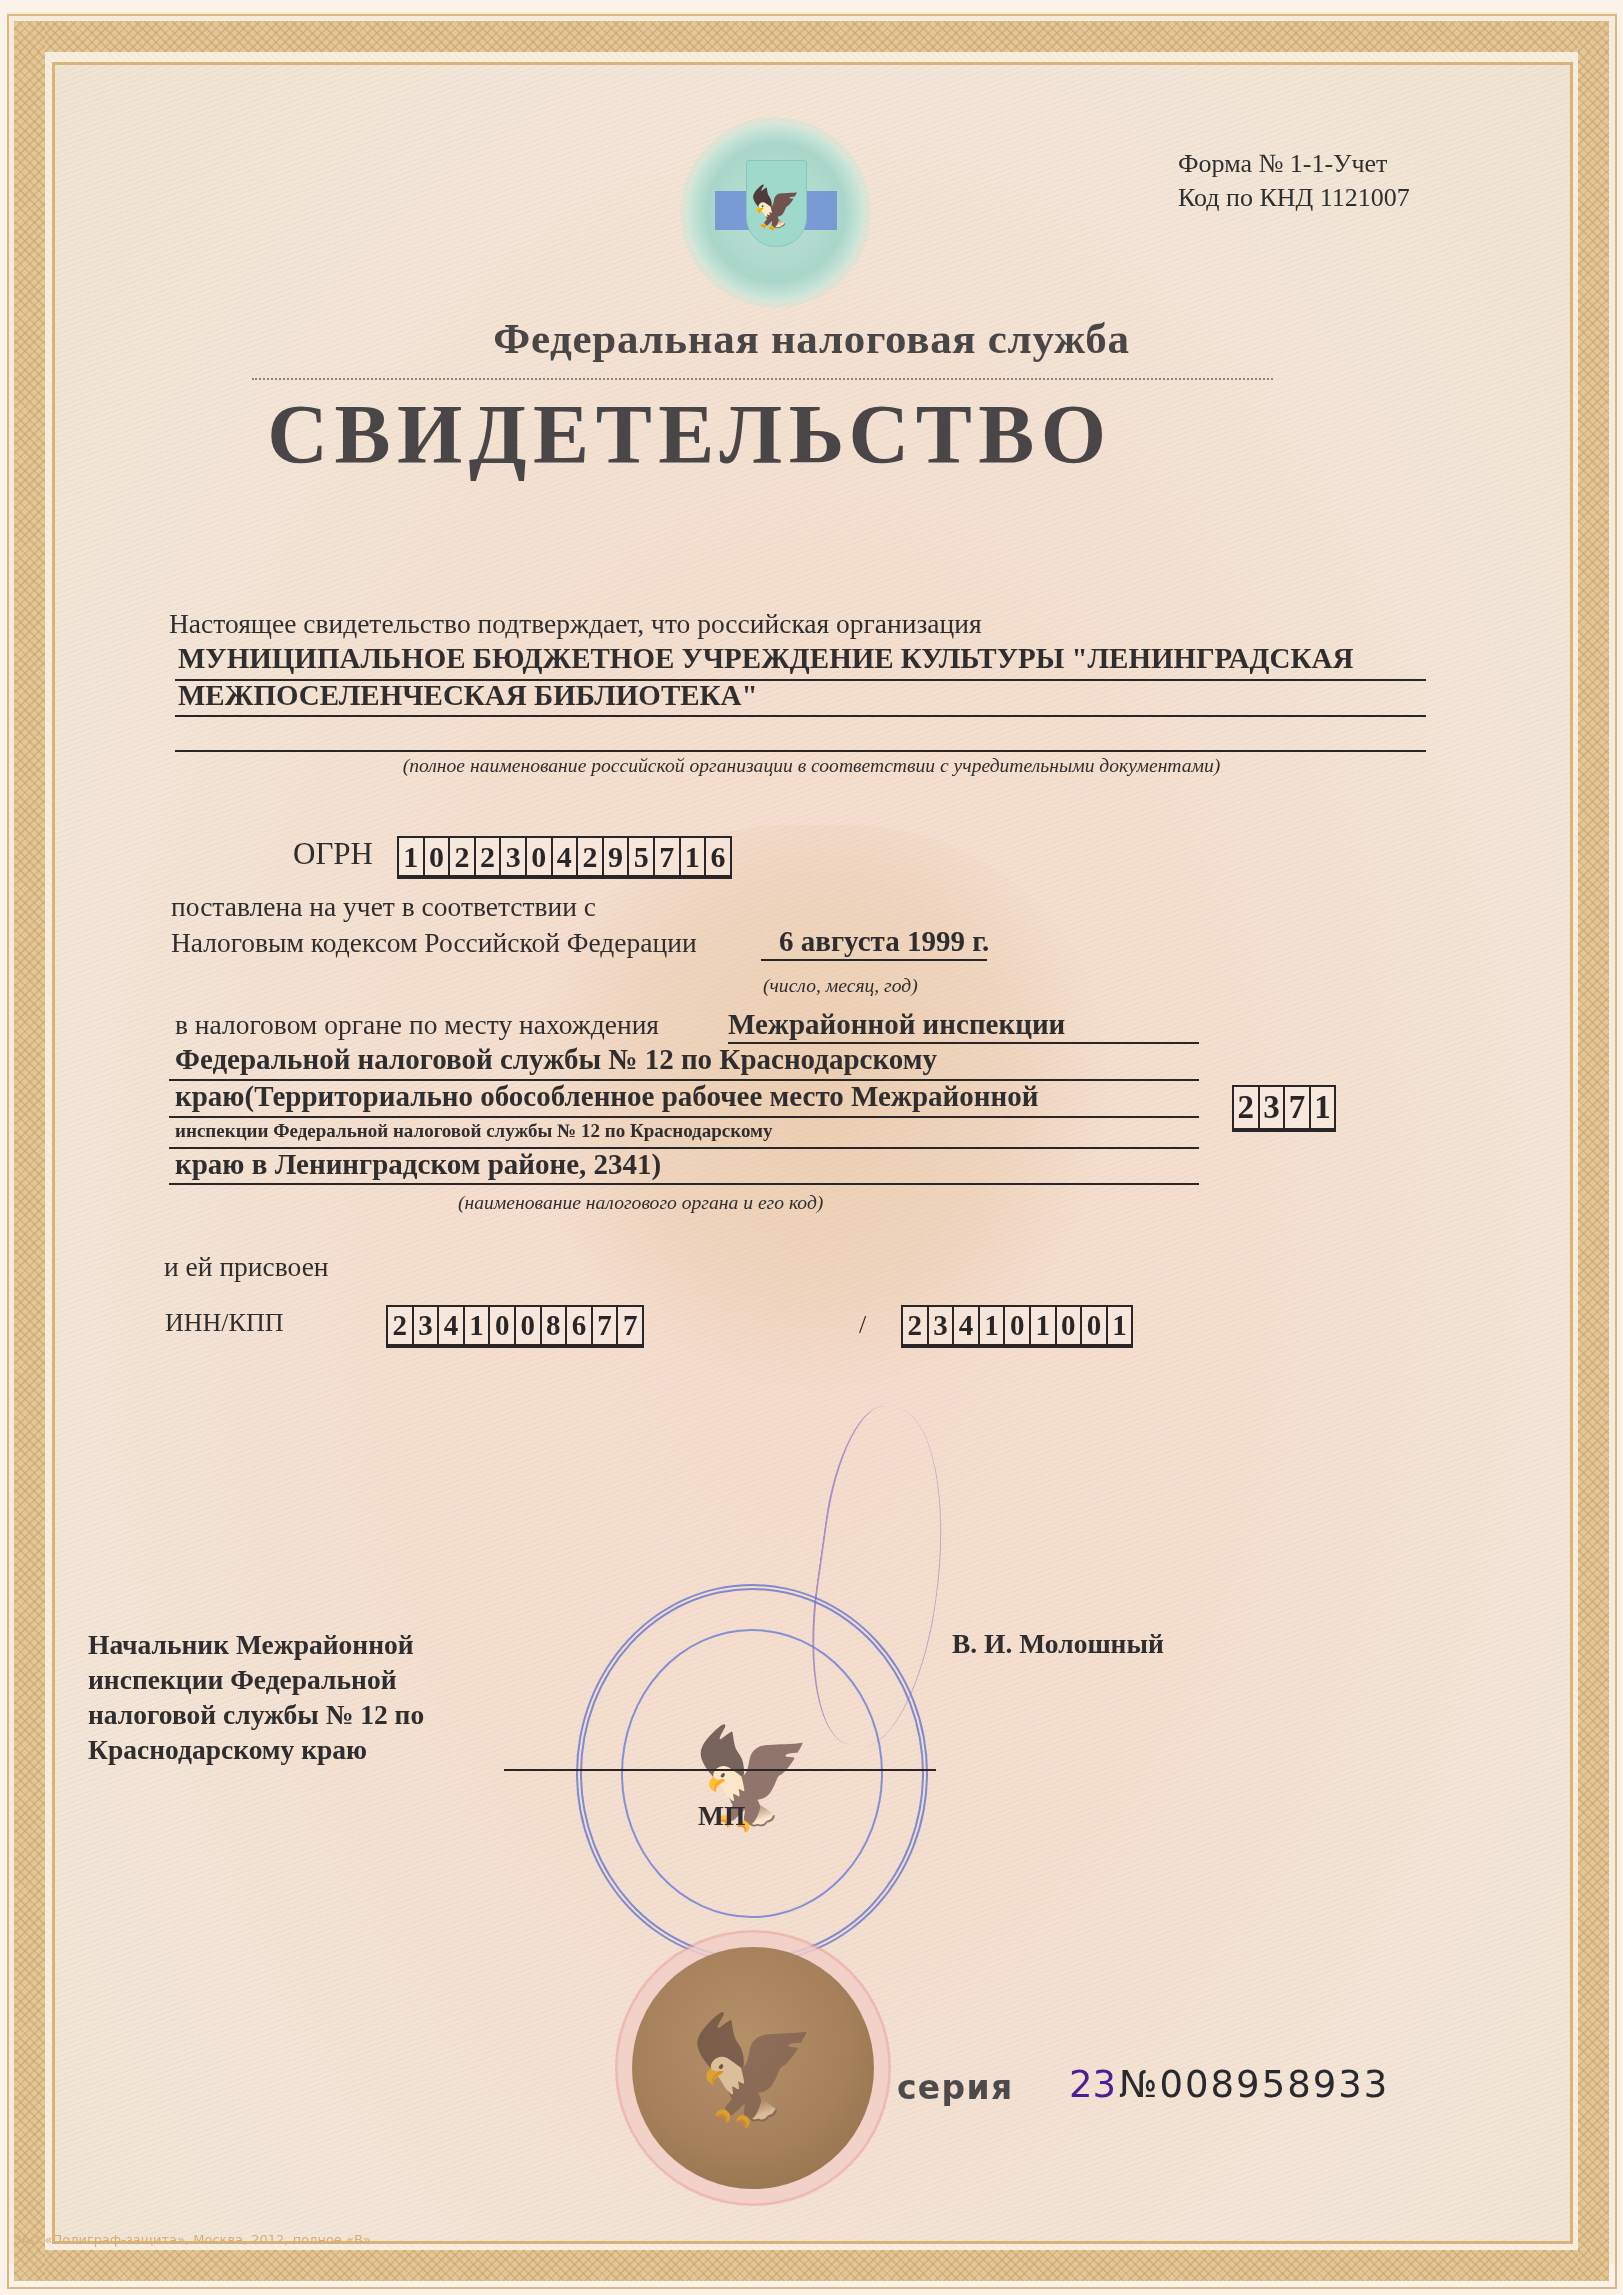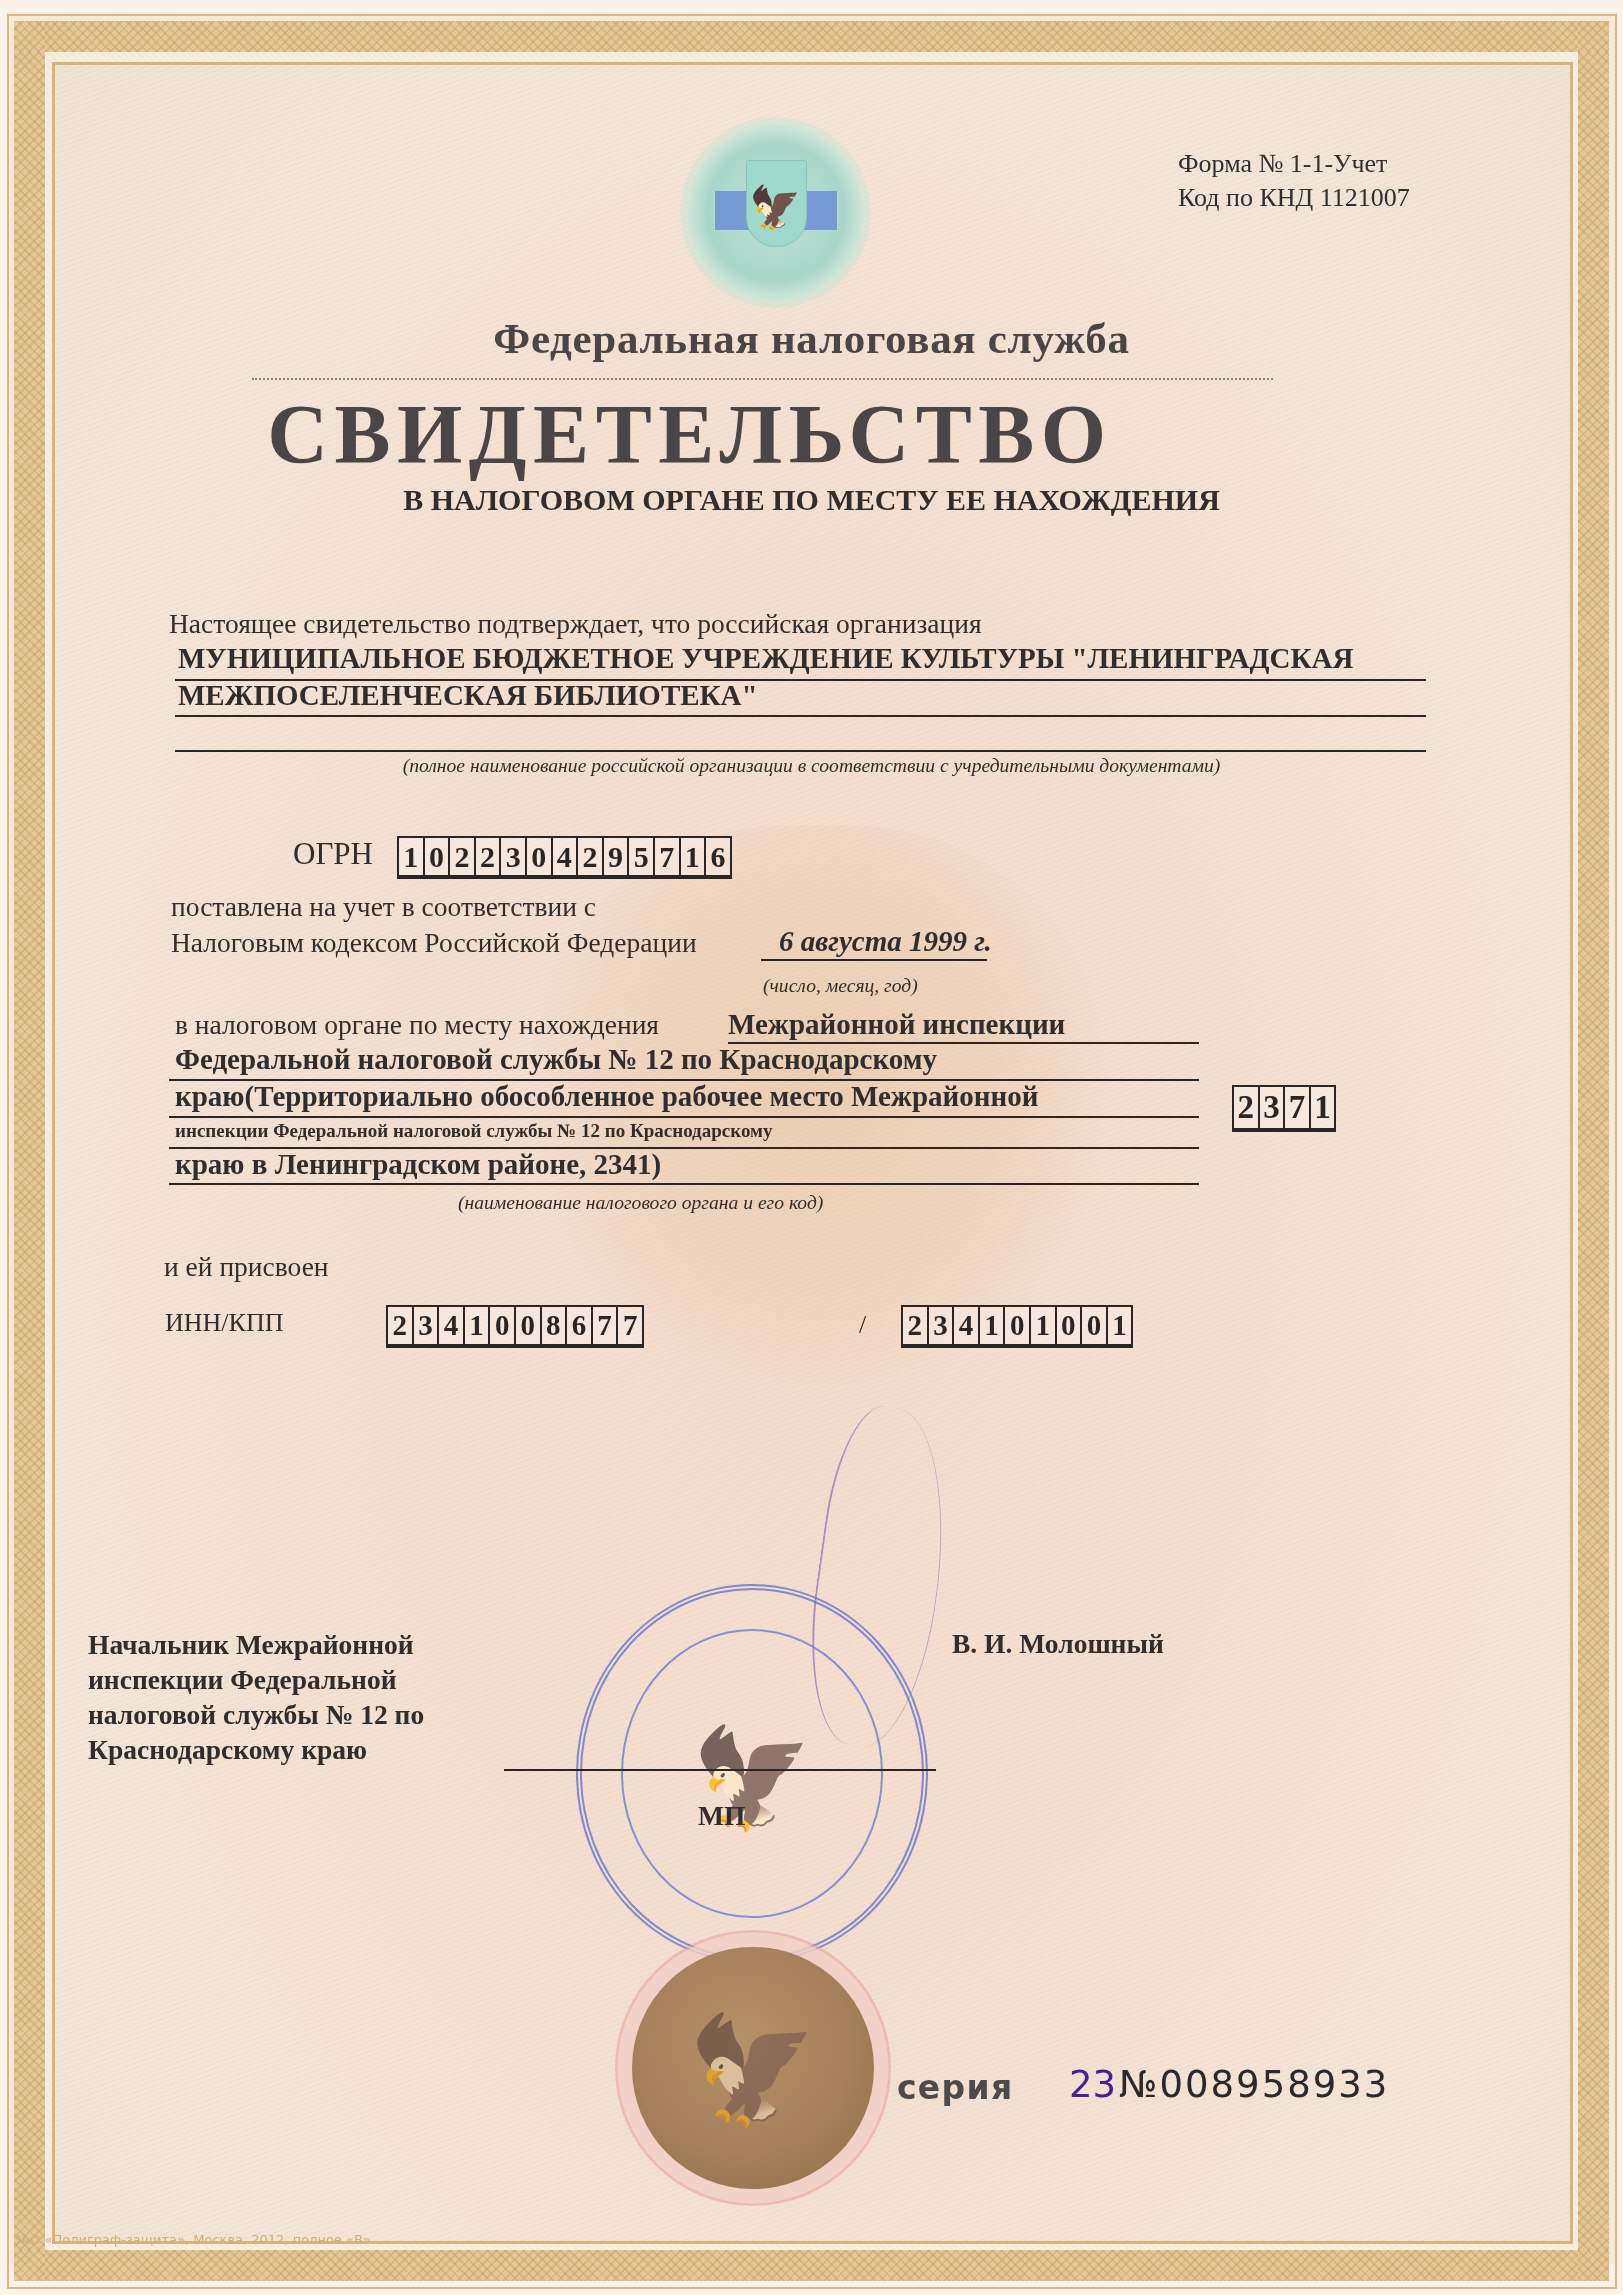--- a/index.html
+++ b/index.html
@@ -146,21 +146,20 @@
 
 <div class="abs form-info">
   <div>Форма № 1-1-Учет</div>
   <div>Код по КНД 1121007</div>
 </div>
 
 <div class="abs fns-title">Федеральная налоговая служба</div>
 <div class="abs fns-rule"></div>
 <div class="abs cert-title">СВИДЕТЕЛЬСТВО</div>
 <div class="abs subtitle">
-  <div>В НАЛОГОВОМ ОРГАНЕ  ПО МЕСТУ ЕЕ НАХОЖДЕНИЯ</div>
 </div>
 
 <div class="abs body-text" style="left:169px; top:607px;">Настоящее свидетельство подтверждает, что российская организация</div>
 <div class="abs body-text bold" style="left:178px; top:641px; font-size:29px;">МУНИЦИПАЛЬНОЕ БЮДЖЕТНОЕ УЧРЕЖДЕНИЕ КУЛЬТУРЫ "ЛЕНИНГРАДСКАЯ</div>
 <div class="uline" style="left:175px; top:679px; width:1251px;"></div>
 <div class="abs body-text bold" style="left:178px; top:678px; font-size:29px;">МЕЖПОСЕЛЕНЧЕСКАЯ БИБЛИОТЕКА"</div>
 <div class="uline" style="left:175px; top:715px; width:1251px;"></div>
 <div class="uline" style="left:175px; top:750px; width:1251px;"></div>
 <div class="abs italic-note" style="left:0; width:1623px; text-align:center; top:755px;">(полное наименование российской организации в соответствии с учредительными документами)</div>
 
@@ -176,21 +175,21 @@
   <div class="cell" style="width:23.6px;font-size:30px;line-height:37px;">2</div>
   <div class="cell" style="width:23.6px;font-size:30px;line-height:37px;">9</div>
   <div class="cell" style="width:23.6px;font-size:30px;line-height:37px;">5</div>
   <div class="cell" style="width:23.6px;font-size:30px;line-height:37px;">7</div>
   <div class="cell" style="width:23.6px;font-size:30px;line-height:37px;">1</div>
   <div class="cell" style="width:23.6px;font-size:30px;line-height:37px;">6</div>
 </div>
 
 <div class="abs body-text" style="left:171px; top:890px;">поставлена на учет в соответствии с</div>
 <div class="abs body-text" style="left:171px; top:926px;">Налоговым кодексом Российской Федерации</div>
-<div class="abs body-text bold" style="left:779px; top:924px; font-size:29px;font-style:italic;">6 августа 1999 г.</div>
+<div class="abs body-text bold" style="left:779px; top:924px; font-size:29px;">6 августа 1999 г.</div>
 <div class="uline" style="left:761px; top:959px; width:226px; border-top-width:2px;"></div>
 <div class="abs italic-note" style="left:763px; top:975px;">(число, месяц, год)</div>
 
 <div class="abs body-text" style="left:175px; top:1008px;text-align:center;">в налоговом органе по месту нахождения</div>
 <div class="abs body-text bold" style="left:728px; top:1007px; font-size:29px;">Межрайонной инспекции</div>
 <div class="uline" style="left:728px; top:1042px; width:471px;"></div>
 <div class="abs body-text bold" style="left:175px; top:1042px; font-size:29px;">Федеральной налоговой службы № 12 по Краснодарскому</div>
 <div class="uline" style="left:169px; top:1079px; width:1030px;"></div>
 <div class="abs body-text bold" style="left:175px; top:1079px; font-size:29px;">краю(Территориально обособленное рабочее место Межрайонной</div>
 <div class="uline" style="left:169px; top:1116px; width:1030px;"></div>

